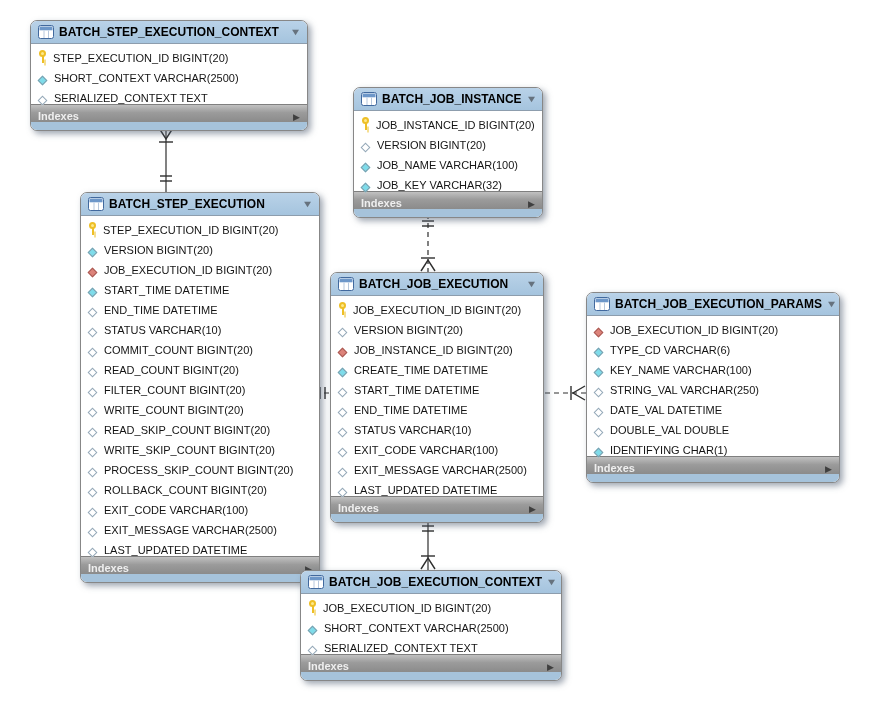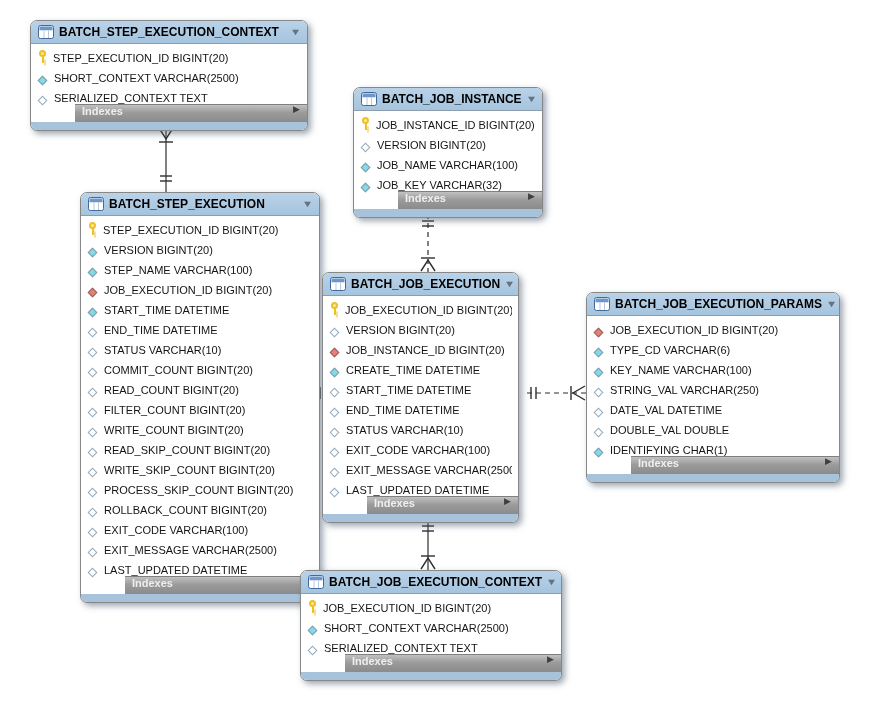--- a/index.html
+++ b/index.html
@@ -52,25 +52,24 @@
     content:'';position:absolute;top:0;left:1px;width:7px;height:7px;
     border-radius:50%;background:#fde98c;border:2px solid var(--primary-key-icon,#eebf27);
     box-sizing:border-box;
   }
   .icon-key::after{ 
     content:'';position:absolute;top:6px;left:3.5px;width:2px;height:7px;
     background:var(--primary-key-icon,#eebf27);
     box-shadow:2px 3px 0 -0.5px var(--primary-key-icon,#eebf27);
   }
   .tbl-footer{
-    display:flex;align-items:flex-start;justify-content:space-between;
+    display:flex;align-items:flex-end;justify-content:space-between;
     height:17px;padding:0 7px;
     background:linear-gradient(#c1c1c1,#9b9b9b 45%,#8b8b8b);
     border-top:1px solid #7f7f7f;
-    margin-left:44px;
   }
   .tbl-footer-label{font-size:11px;font-weight:bold;color:#efefef;}
   .tbl-expand{color:#3f3f3f;font-size:9px;line-height:1;}
   .tbl-strip{height:8px;background:var(--bottom-strip,#a6c3db);}
   .rel-line{stroke:var(--relationship-line,#2e2e2e);stroke-width:1.2;fill:none;}
   .rel-dashed{stroke-dasharray:5 4;}
   .rel-mark{stroke:var(--relationship-line,#2e2e2e);stroke-width:1.4;fill:none;}
 </style>
 </head>
 <body>
@@ -211,24 +210,20 @@
     <div class="tbl-rows">
           <div class="tbl-row">
     <span class="col-icon icon-key"></span>
     <span class="col-label">STEP_EXECUTION_ID BIGINT(20)</span>
   </div>
           <div class="tbl-row">
     <span class="col-icon icon-diamond-filled diamond"></span>
     <span class="col-label">VERSION BIGINT(20)</span>
   </div>
           <div class="tbl-row">
-    <span class="col-icon icon-diamond-filled diamond"></span>
-    <span class="col-label">STEP_NAME VARCHAR(100)</span>
-  </div>
-          <div class="tbl-row">
     <span class="col-icon icon-diamond-red diamond"></span>
     <span class="col-label">JOB_EXECUTION_ID BIGINT(20)</span>
   </div>
           <div class="tbl-row">
     <span class="col-icon icon-diamond-filled diamond"></span>
     <span class="col-label">START_TIME DATETIME</span>
   </div>
           <div class="tbl-row">
     <span class="col-icon icon-diamond-hollow diamond"></span>
     <span class="col-label">END_TIME DATETIME</span>
@@ -282,21 +277,21 @@
     <span class="col-label">LAST_UPDATED DATETIME</span>
   </div>
         </div>
     <div class="tbl-footer">
       <span class="tbl-footer-label">Indexes</span>
       <span class="tbl-expand">▶</span>
     </div>
     <div class="tbl-strip"></div>
   </div>
     </div>
-  <div class="tbl-slot" style="left:322px;top:272px;width:197px;">
+  <div class="tbl-slot" style="left:330px;top:272px;width:214px;">
       <div class="db-table">
     <div class="tbl-header">
       <span class="tbl-icon">
         <svg width="16" height="14" viewBox="0 0 16 14">
           <rect x="0.5" y="0.5" width="15" height="13" rx="2" fill="#ffffff" stroke="#41699e"></rect>
           <rect x="1.5" y="1.5" width="13" height="3.8" fill="#6d97c9"></rect>
           <line x1="6" y1="5.5" x2="6" y2="13" stroke="#b7c8dd" stroke-width="1"></line>
           <line x1="10.5" y1="5.5" x2="10.5" y2="13" stroke="#b7c8dd" stroke-width="1"></line>
         </svg>
       </span>

